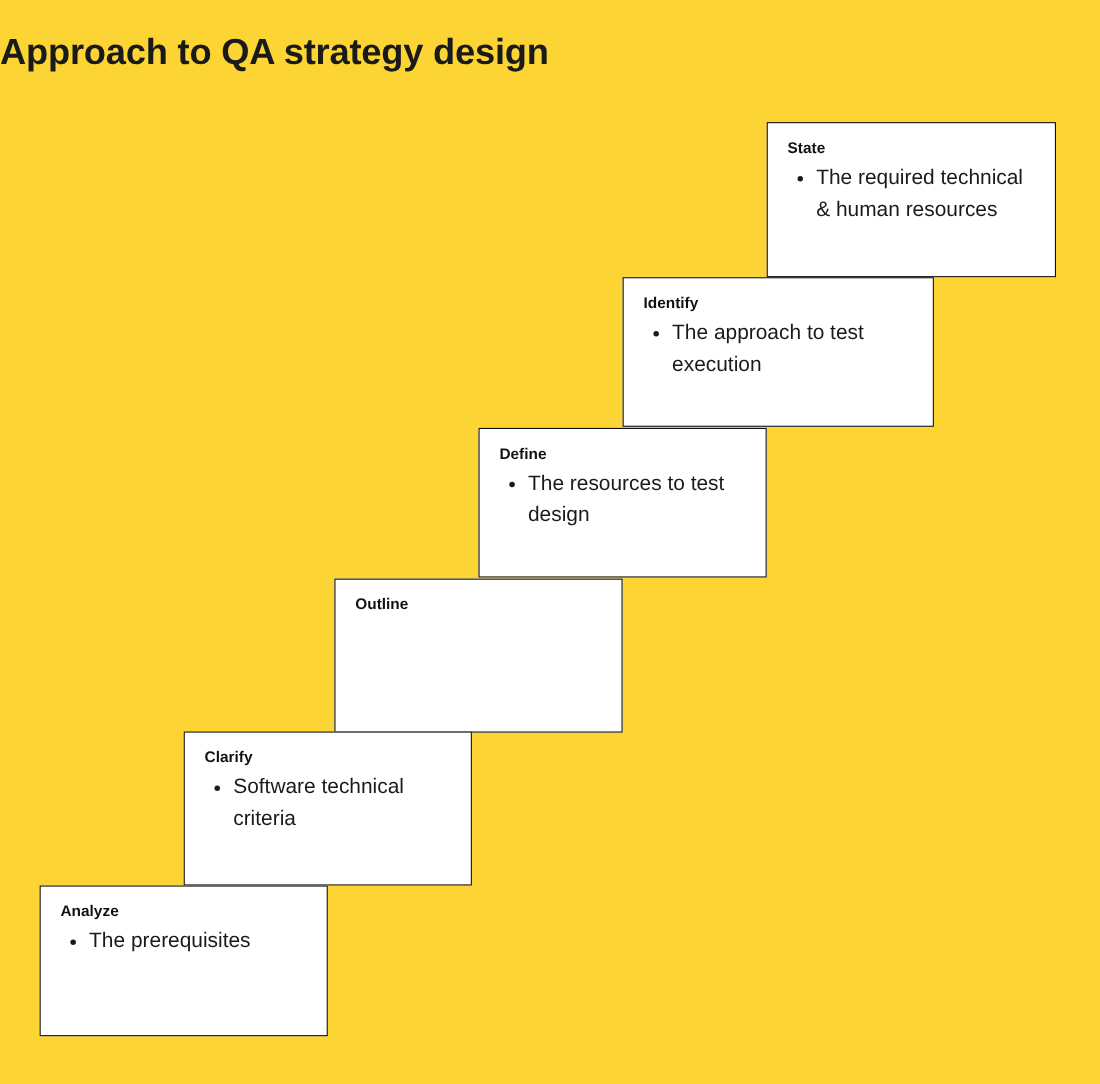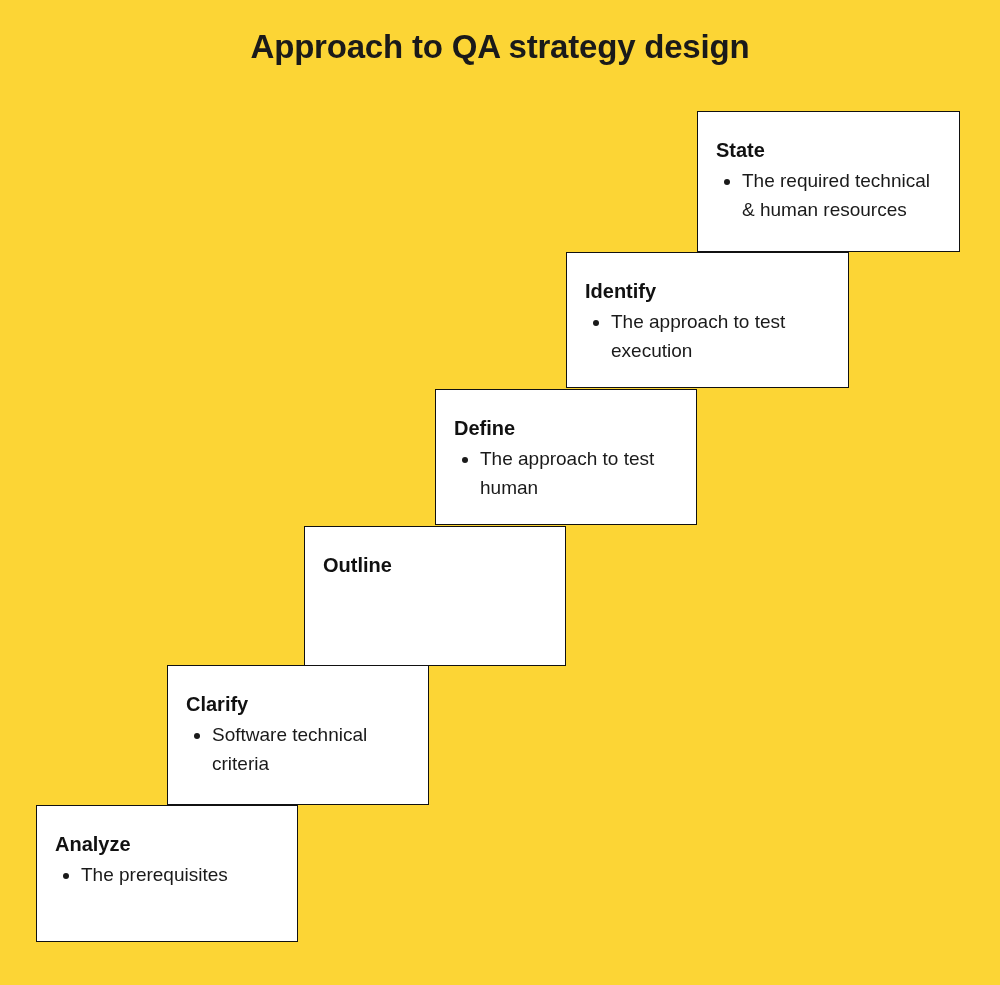--- a/index.html
+++ b/index.html
@@ -12,38 +12,37 @@
     background: #FCD535;
     font-family: "Liberation Sans", sans-serif;
     position: relative;
     overflow: hidden;
   }
   #diagram-title {
     position: absolute;
     top: 28px;
     left: 0;
     width: 1000px;
-    text-align: center;
     font-size: 33px;
     font-weight: bold;
     color: #1a1a1a;
     letter-spacing: -0.2px;
   }
   .step-card {
     position: absolute;
     background: #ffffff;
     border: 1.5px solid #111111;
     box-sizing: border-box;
     padding: 14px 16px 12px 18px;
   }
   .step-heading {
-    font-size: 20px;
+    font-size: 14px;
     font-weight: bold;
     color: #111111;
-    margin: 12px 0 4px 0;
+    margin: 0 0 4px 0;
     line-height: 1.2;
   }
   .step-list {
     margin: 0;
     padding: 0 0 0 26px;
     list-style: disc;
   }
   .step-list li {
     font-size: 19px;
     line-height: 1.55;
@@ -65,21 +64,21 @@
 <div class="step-card" style="left:566px; top:252px; width:283px; height:136px;">
   <div class="step-heading">Identify</div>
   <ul class="step-list">
     <li>The approach to test execution</li>
   </ul>
 </div>
 
 <div class="step-card" style="left:435px; top:389px; width:262px; height:136px;">
   <div class="step-heading">Define</div>
   <ul class="step-list">
-    <li>The approach to test human</li>
+    <li>The resources to test design</li>
   </ul>
 </div>
 
 <div class="step-card" style="left:304px; top:526px; width:262px; height:140px;">
   <div class="step-heading">Outline</div>
 </div>
 
 <div class="step-card" style="left:167px; top:665px; width:262px; height:140px;">
   <div class="step-heading">Clarify</div>
   <ul class="step-list">

